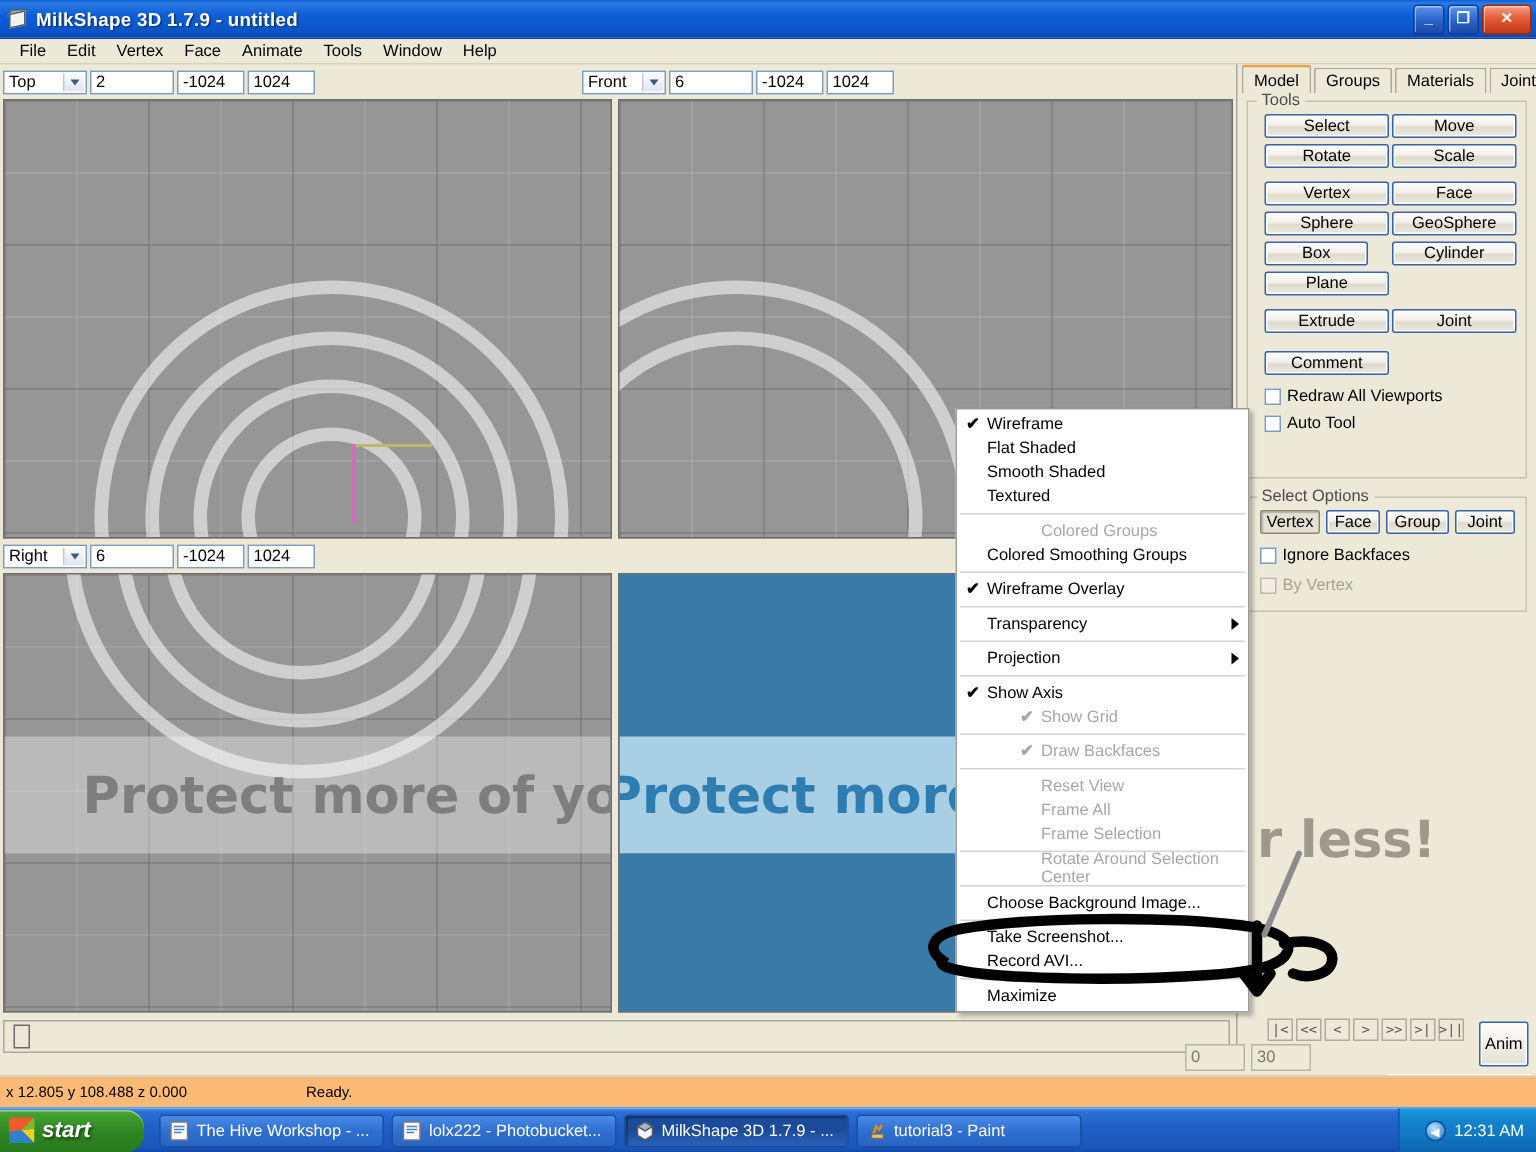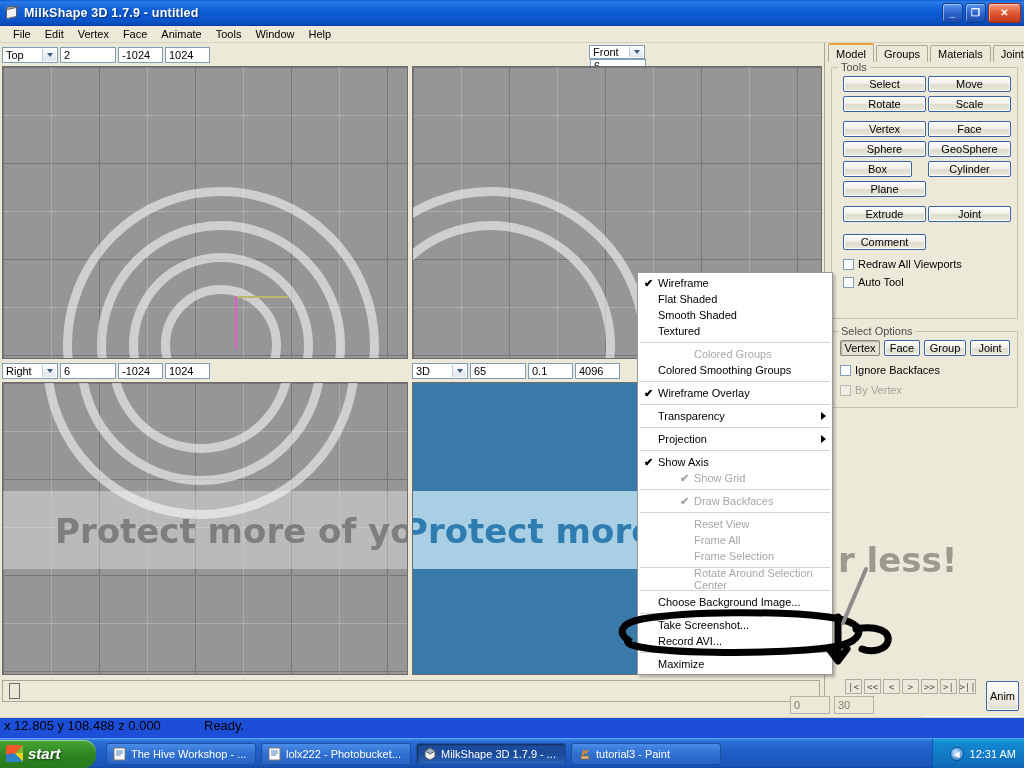--- a/index.html
+++ b/index.html
@@ -185,22 +185,22 @@
   .animbtn {
     width:33px; height:30px; border:1px solid #3a62a8; border-radius:2px;
     background: linear-gradient(to bottom,#fefefe,#f1efe6 50%,#e2e0d3);
     display:flex; align-items:center; justify-content:center; font-size:11px;
     box-shadow: inset 0 0 0 1px #fff;
   }
 
   
   .statusbar {
     position:absolute; left:0; top:717px; width:1024px; height:21px;
-    background:#1d4ed8; border-top:1px solid #d6d2bd;
-    display:flex; font-size:13px;
+    background:#fdba74; border-top:1px solid #d6d2bd;
+    display:flex; align-items:center; font-size:10px;
   }
 
   
   .taskbar {
     position:absolute; left:0; top:738px; width:1024px; height:30px;
     background: linear-gradient(to bottom,#3f8bea 0%,#2a6fd6 8%,#215fc6 40%,#1b56bb 90%,#1349a8 100%);
     border-top:1px solid #5ba0f2;
     display:flex; align-items:center;
   }
   .startbtn {
@@ -295,21 +295,21 @@
       <span class="txt">Top</span>
       <span class="arrowbox">
           <i></i>
         </span>
     </div>
     <div class="numfld" style="width:56px;">2</div>
     <div class="numfld" style="width:45px;">-1024</div>
     <div class="numfld" style="width:45px;">1024</div>
   </div>
 
-  <div class="vp-head" style="left:412px; top:45px; width:410px;flex-direction:column;">
+  <div class="vp-head" style="left:388px; top:45px; width:410px;">
     <div class="combo" style="width:56px;">
       <span class="txt">Front</span>
       <span class="arrowbox">
           <i></i>
         </span>
     </div>
     <div class="numfld" style="width:56px;">6</div>
     <div class="numfld" style="width:45px;">-1024</div>
     <div class="numfld" style="width:45px;">1024</div>
   </div>
@@ -339,31 +339,20 @@
       <span class="txt">Right</span>
       <span class="arrowbox">
           <i></i>
         </span>
     </div>
     <div class="numfld" style="width:56px;">6</div>
     <div class="numfld" style="width:45px;">-1024</div>
     <div class="numfld" style="width:45px;">1024</div>
   </div>
 
-  <div class="vp-head" style="left:412px; top:361px; width:410px;">
-    <div class="combo" style="width:56px;">
-      <span class="txt">3D</span>
-      <span class="arrowbox">
-          <i></i>
-        </span>
-    </div>
-    <div class="numfld" style="width:56px;">65</div>
-    <div class="numfld" style="width:45px;">0.1</div>
-    <div class="numfld" style="width:45px;">4096</div>
-  </div>
 
   <div class="viewport" style="left:2px; top:382px; width:406px; height:293px;">
     <div class="grid-lines"></div>
     <div class="wm-rings" style="left:40px; top:-180px; width:340px; height:340px;">
       <div style="left:0;top:0;width:316px;height:316px;"></div>
       <div style="left:34px;top:34px;width:248px;height:248px;"></div>
       <div style="left:66px;top:66px;width:184px;height:184px;"></div>
     </div>
     <div class="pb-band" style="top:108px; height:78px; background:rgba(255,255,255,.34);"></div>
     <div class="pb-text" style="left:52px; top:128px; font-size:34px; color:#7e7e7e;">Protect more of your men</div>

